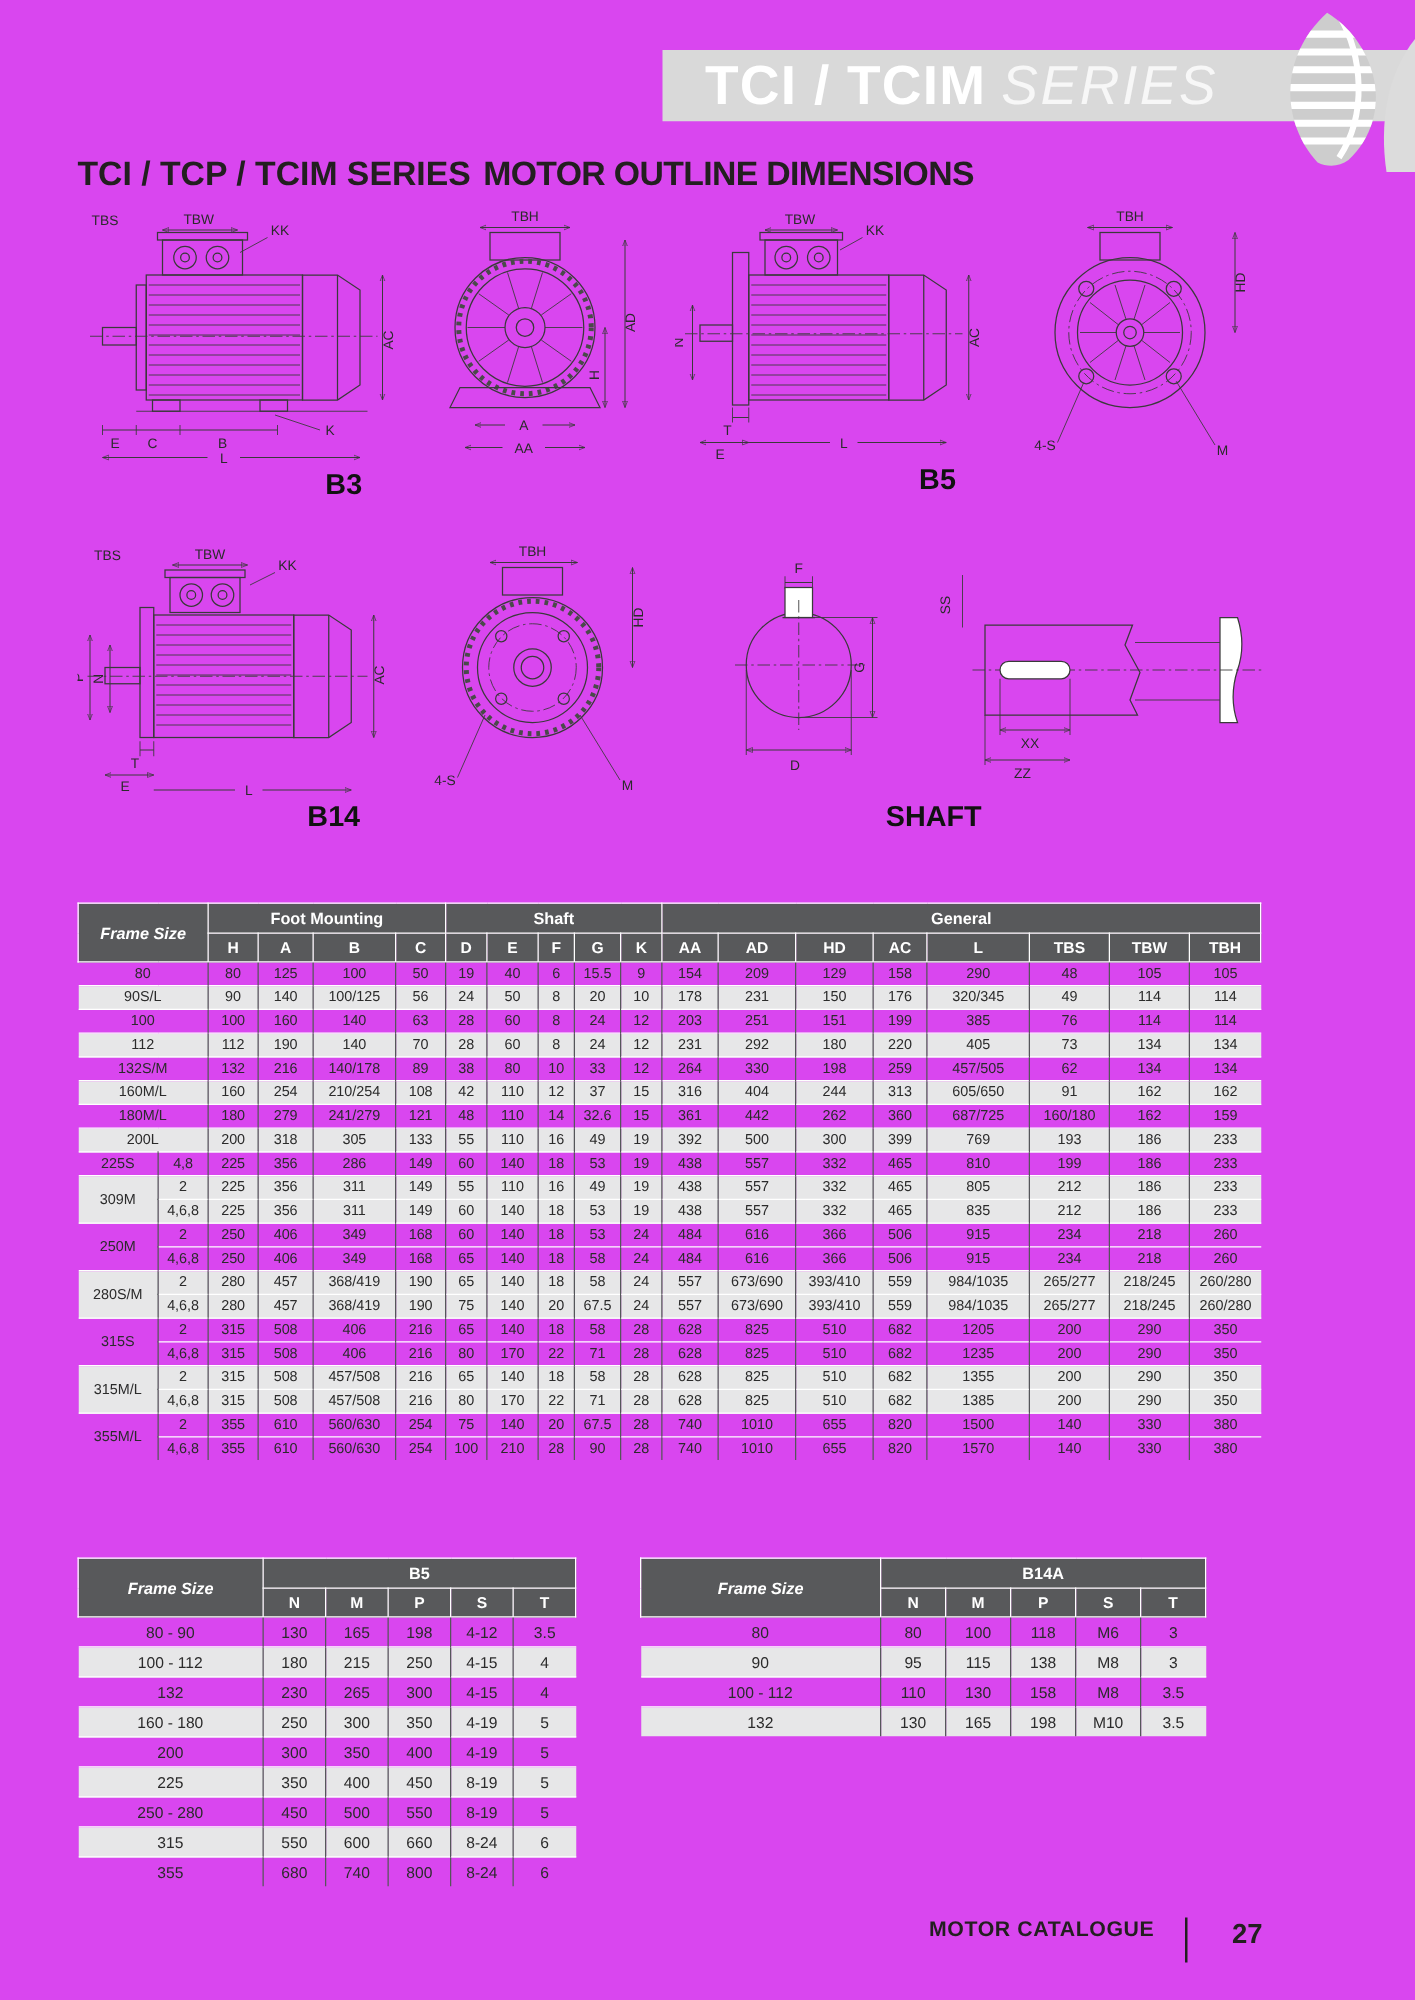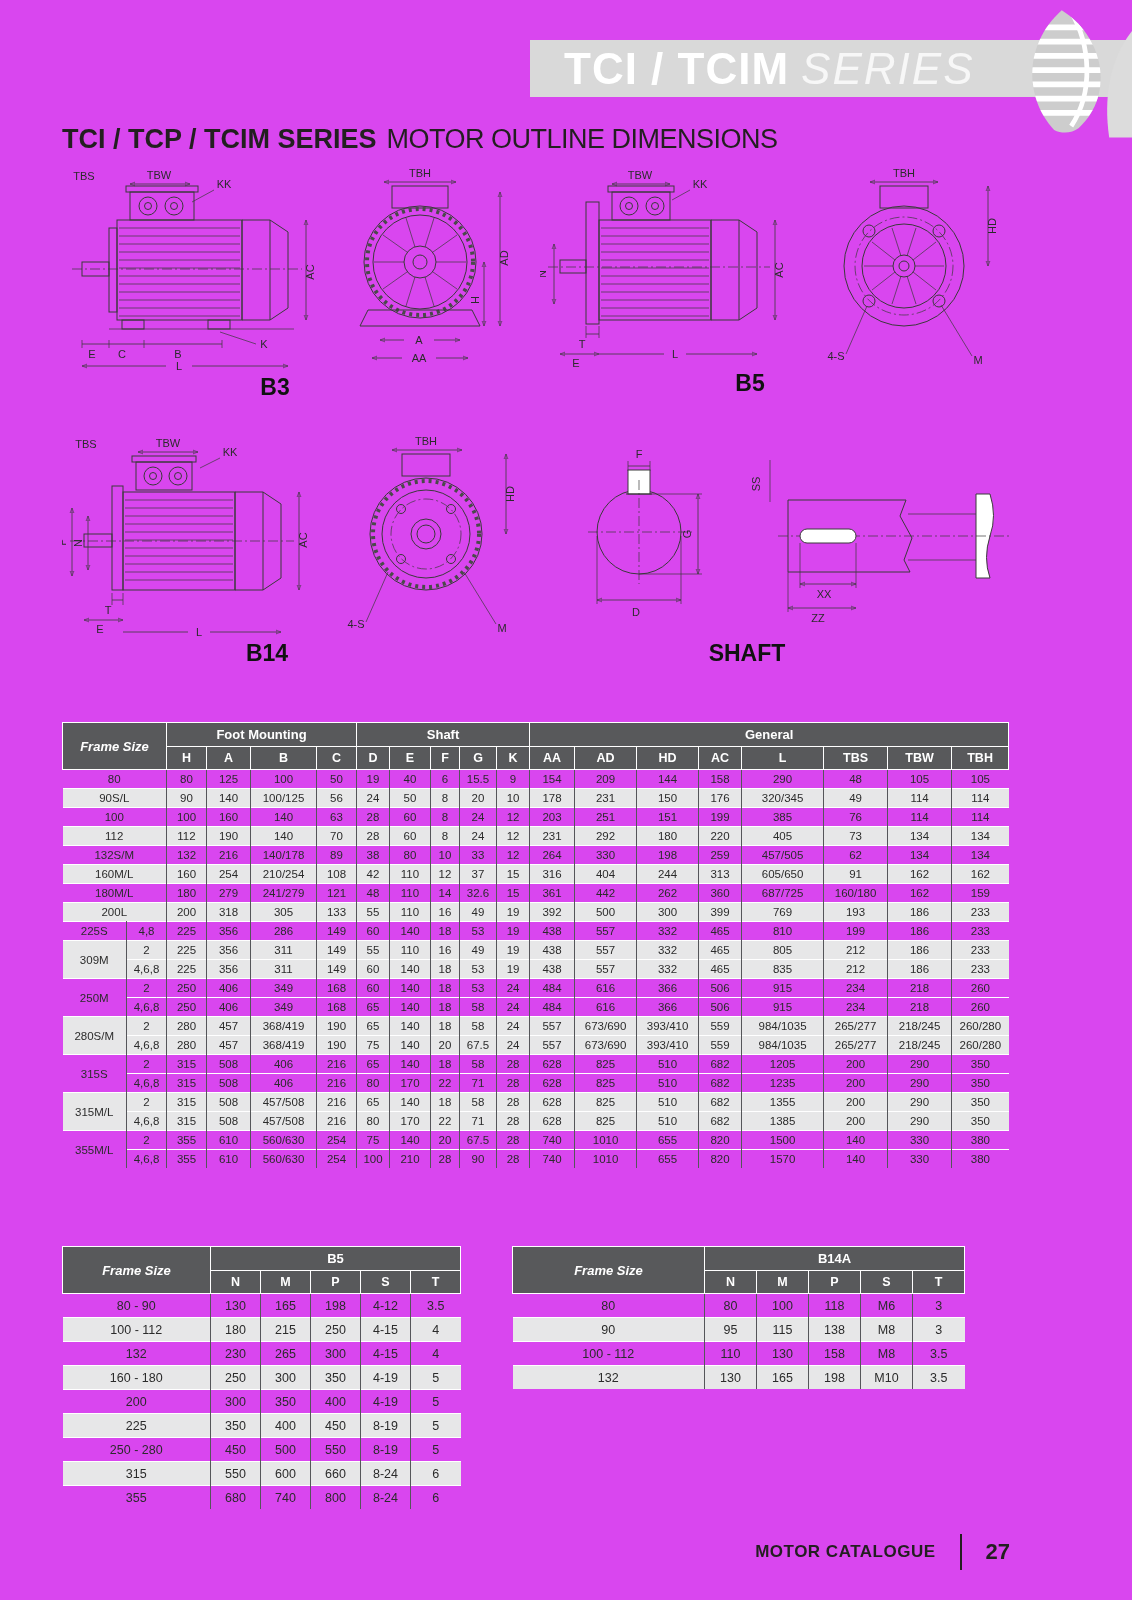--- a/index.html
+++ b/index.html
@@ -7,21 +7,21 @@
         font-family:"Liberation Sans",sans-serif;color:#231f20;}
   
   .banner{position:absolute;left:530px;top:40px;width:602px;height:57px;background:#d9d9d9;}
   .banner-text{position:absolute;left:34px;top:0;line-height:57px;font-size:44px;font-weight:bold;
                color:#fff;white-space:nowrap;letter-spacing:1px;}
   .banner-text .ser{font-style:italic;font-weight:300;margin-left:12px;color:#f7f7f7;letter-spacing:2px;}
   .logo{position:absolute;left:1018px;top:2px;z-index:2;}
   
   .sec-title{position:absolute;left:62px;font-size:27px;white-space:nowrap;color:#231f20;}
   .sec-title .b{font-weight:bold;text-align:center;}
-  .sec-title .r{font-weight:400;margin-left:10px;letter-spacing:-0.5px;margin-top:13px;}
+  .sec-title .r{font-weight:700;margin-left:10px;letter-spacing:-0.5px;margin-top:13px;}
   #title1{top:124px;}
   #title2{top:682px;}
   
   .dwg{position:absolute;}
   .dwg line,.dwg path,.dwg rect,.dwg circle,.dwg polyline{stroke:#3a3a3a;fill:none;stroke-width:1;}
   .dwg .dim{stroke-width:0.8;}
   .dwg .thin{stroke-width:0.7;}
   .dwg .cl{stroke-width:0.7;stroke-dasharray:10 3 2 3;}
   .dwg .teeth{stroke:#4a4a4a;stroke-width:4;stroke-dasharray:3 4;}
   .dwg .wfill{fill:#fff;}
@@ -36,24 +36,24 @@
   td{border-right:1px solid #55565a;border-top:1px solid #fff;text-align:center;
      font-size:11.5px;padding:3px 0;color:#2b2b2b;}
   td:last-child{border-right:none;}
   tr.shade td{background:#e7e7e8;}
   td.fscol{font-size:11.5px;}
   #main-table-wrap{position:absolute;left:62px;top:722px;}
   #b5-table-wrap{position:absolute;left:62px;top:1246px;}
   #b14a-table-wrap{position:absolute;left:512px;top:1246px;}
   #b5-table-wrap td,#b14a-table-wrap td{font-size:12.5px;padding:4.5px 0;}
   
-  .footer{position:absolute;top:1534px;right:122px;display:flex;align-items:center;gap:24px;}
+  .footer{position:absolute;top:1534px;right:122px;display:flex;gap:24px;}
   .footer .flabel{font-size:17px;font-weight:bold;letter-spacing:0.5px;}
   .footer .fdiv{width:2px;height:36px;background:#231f20;}
-  .footer .fnum{font-size:22px;font-weight:bold;}
+  .footer .fnum{font-size:22px;font-weight:bold;margin-left:12px;}
 </style>
 </head>
 <body>
 
 <div class="page">
 
   <div class="banner">
     <div class="banner-text">
       <span>TCI / TCIM</span><span class="ser">SERIES</span>
     </div>
@@ -384,21 +384,21 @@
             <td>125</td>
             <td>100</td>
             <td>50</td>
             <td>19</td>
             <td>40</td>
             <td>6</td>
             <td>15.5</td>
             <td>9</td>
             <td>154</td>
             <td>209</td>
-            <td>144</td>
+            <td>129</td>
             <td>158</td>
             <td>290</td>
             <td>48</td>
             <td>105</td>
             <td>105</td>
           </tr>
           <tr class="shade">
             <td colspan="2" class="fscol">90S/L</td>
             <td>90</td>
             <td>140</td>

